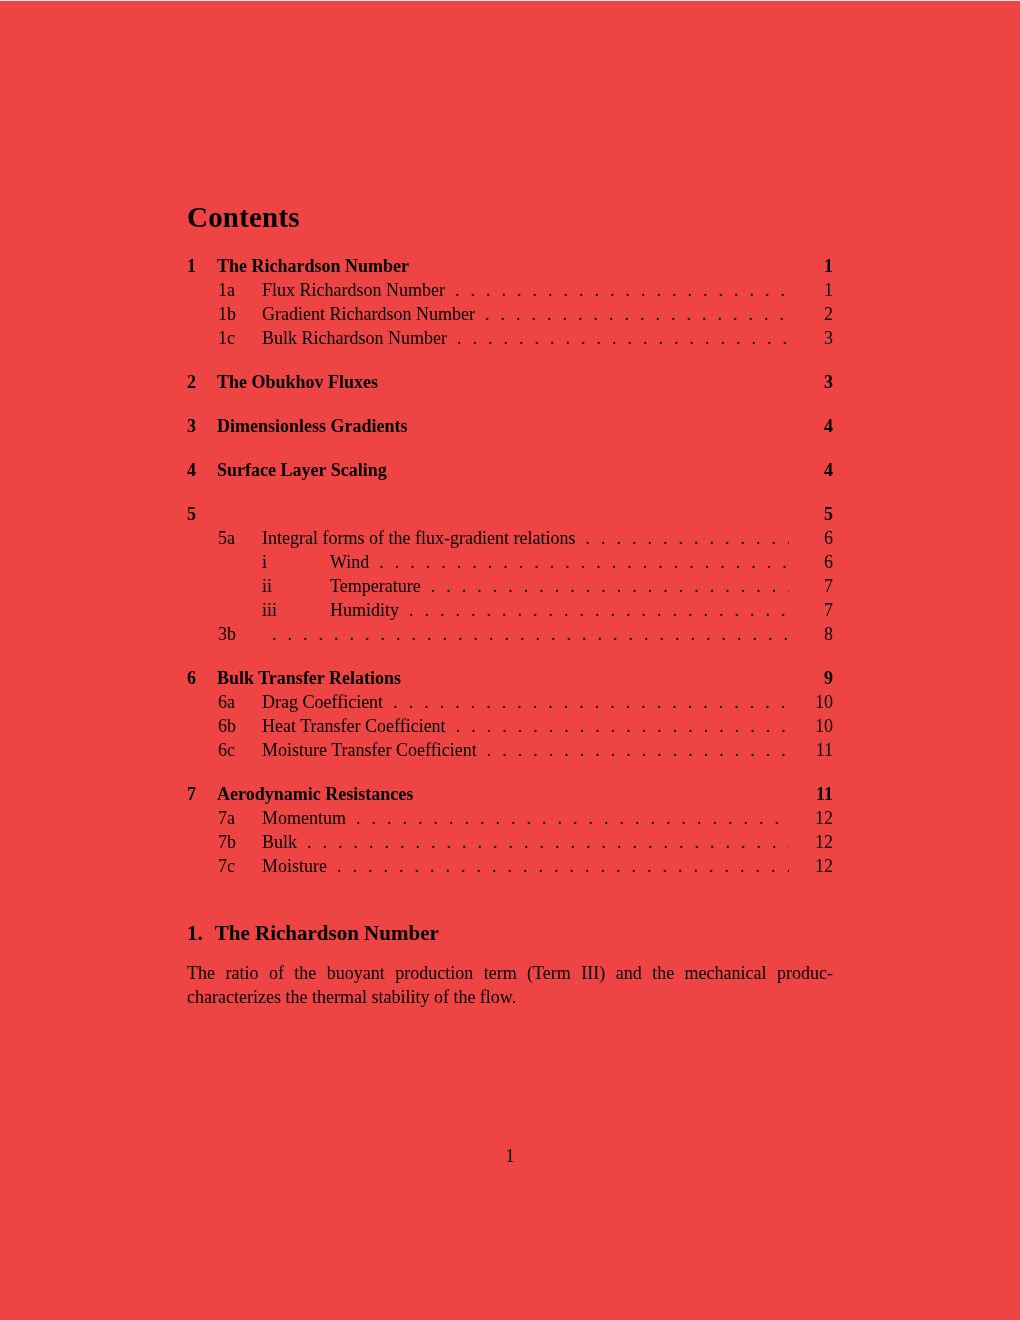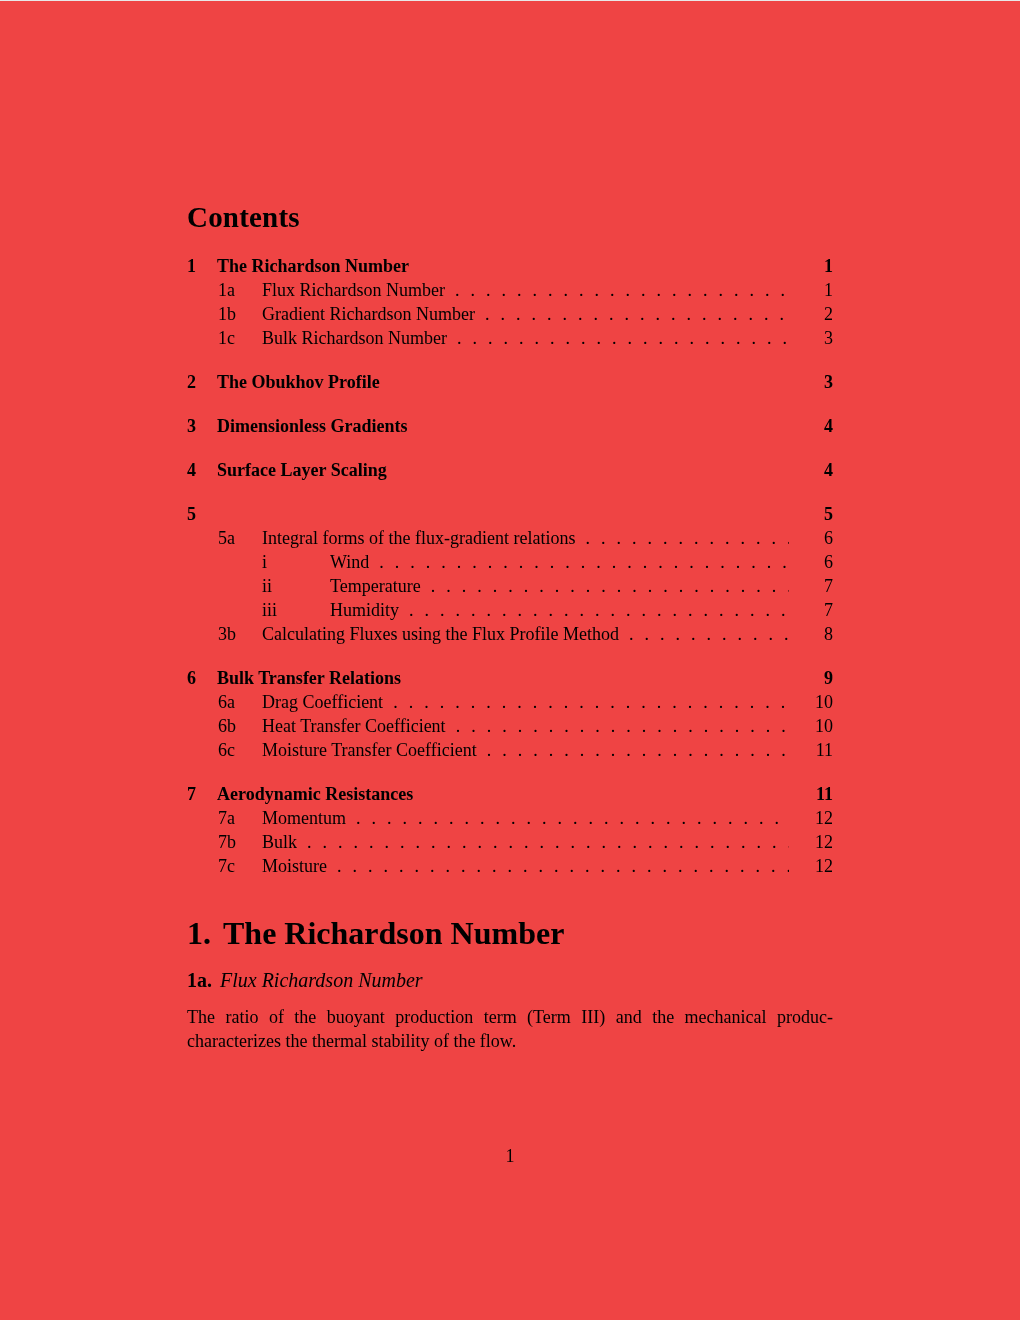--- a/index.html
+++ b/index.html
@@ -48,21 +48,21 @@
     overflow: hidden;
     white-space: nowrap;
     letter-spacing: 11px;
     padding-left: 10px;
     margin-right: 8px;
     font-weight: normal;
   }
   .toc-page { width: 36px; flex: none; text-align: right; }
   .section-heading {
     margin: 41px 0 0 0;
-    font-size: 32px;
+    font-size: 21px;
     line-height: 29px;
     font-weight: bold;
   }
   .section-heading .sec-num { margin-right: 12px; }
   .subsection-heading {
     margin: 20px 0 0 0;
     font-size: 20px;
     line-height: 24px;
     font-weight: normal;
   }
@@ -113,21 +113,21 @@
     <span class="toc-page">2</span>
   </div>
         <div class="toc-row level-1">
     <span class="toc-num">1c</span>
     <span class="toc-title">Bulk Richardson Number</span>
     <span class="toc-leader">............................................................</span>
     <span class="toc-page">3</span>
   </div>
         <div class="toc-row level-0">
     <span class="toc-num">2</span>
-    <span class="toc-title">The Obukhov Profile</span>
+    <span class="toc-title">The Obukhov Fluxes</span>
     <span class="toc-leader"></span>
     <span class="toc-page">3</span>
   </div>
         <div class="toc-row level-0">
     <span class="toc-num">3</span>
     <span class="toc-title">Dimensionless Gradients</span>
     <span class="toc-leader"></span>
     <span class="toc-page">4</span>
   </div>
         <div class="toc-row level-0">
@@ -160,21 +160,20 @@
     <span class="toc-page">7</span>
   </div>
         <div class="toc-row level-2">
     <span class="toc-num">iii</span>
     <span class="toc-title">Humidity</span>
     <span class="toc-leader">............................................................</span>
     <span class="toc-page">7</span>
   </div>
         <div class="toc-row level-1">
     <span class="toc-num">3b</span>
-    <span class="toc-title">Calculating Fluxes using the Flux Profile Method</span>
     <span class="toc-leader">............................................................</span>
     <span class="toc-page">8</span>
   </div>
         <div class="toc-row level-0">
     <span class="toc-num">6</span>
     <span class="toc-title">Bulk Transfer Relations</span>
     <span class="toc-leader"></span>
     <span class="toc-page">9</span>
   </div>
         <div class="toc-row level-1">
@@ -218,23 +217,20 @@
     <span class="toc-title">Moisture</span>
     <span class="toc-leader">............................................................</span>
     <span class="toc-page">12</span>
   </div>
       </div>
 
     <h2 class="section-heading">
       <span class="sec-num">1.</span><span>The Richardson Number</span>
     </h2>
 
-    <h3 class="subsection-heading">
-      <span class="subsec-num">1a.</span><span class="subsec-title">Flux Richardson Number</span>
-    </h3>
 
     <div class="paragraph">
       <div class="para-line justify-line">The ratio of the buoyant production term (Term III) and the mechanical produc-</div>
       <div class="para-line last-line">characterizes the thermal stability of the flow.</div>
     </div>
 
   </div>
 
   <div class="footer-page">1</div>
 </div>

